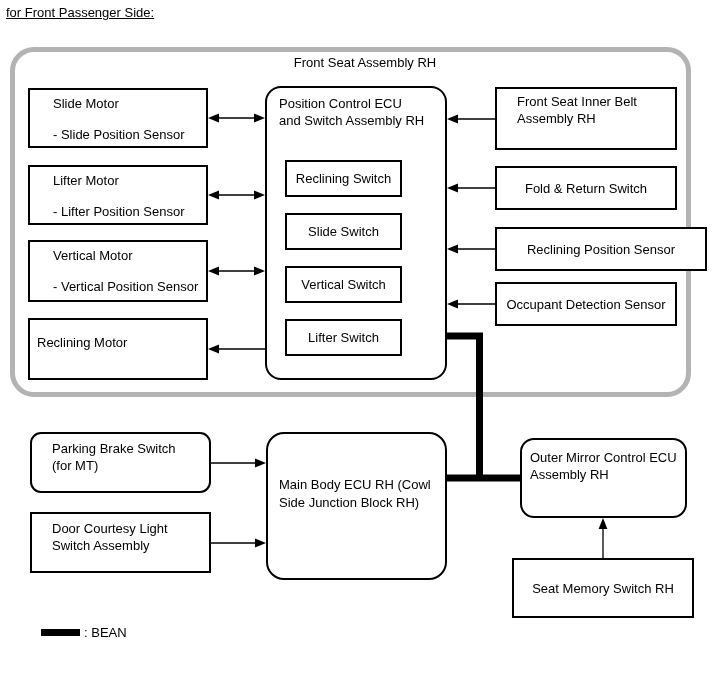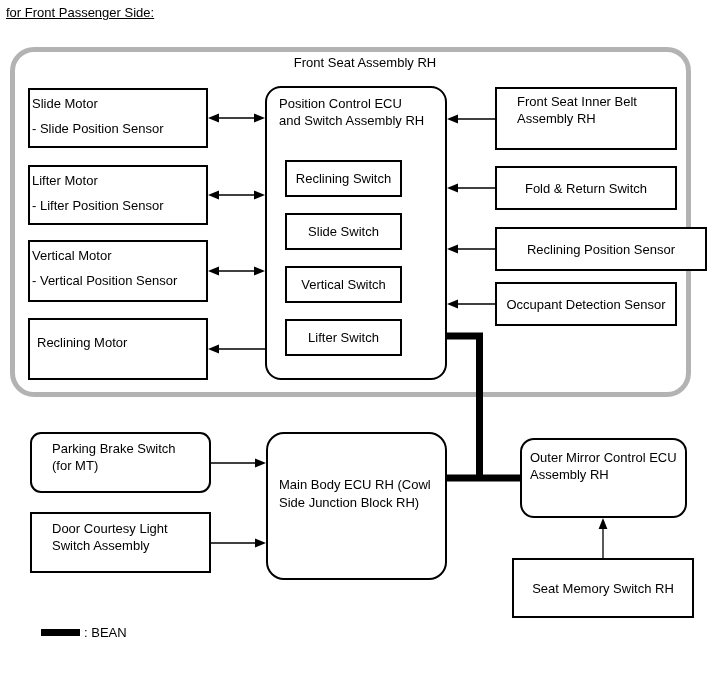--- a/index.html
+++ b/index.html
@@ -15,22 +15,22 @@
   }
   .abs { position: absolute; }
   .box {
     position: absolute;
     box-sizing: border-box;
     background: #ffffff;
     border: 2px solid #000000;
     line-height: 17px;
   }
   .rounded { border-radius: 16px; }
-  .pad2line { padding: 5px 6px 0 2px; }
-  .sub { margin-top: 8px; }
+  .pad2line { padding: 5px 6px 0 23px; }
+  .sub { margin-top: 14px; }
   .centered { display: flex; align-items: center; justify-content: center; text-align: center; }
   .container-outline {
     position: absolute;
     left: 10px; top: 47px;
     width: 681px; height: 350px;
     box-sizing: border-box;
     border: 5px solid #b3b3b3;
     border-radius: 24px;
     background: transparent;
   }

